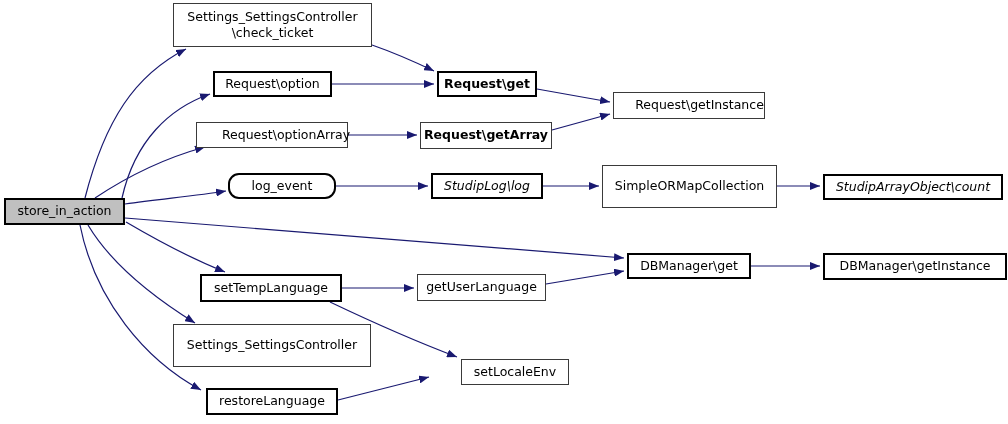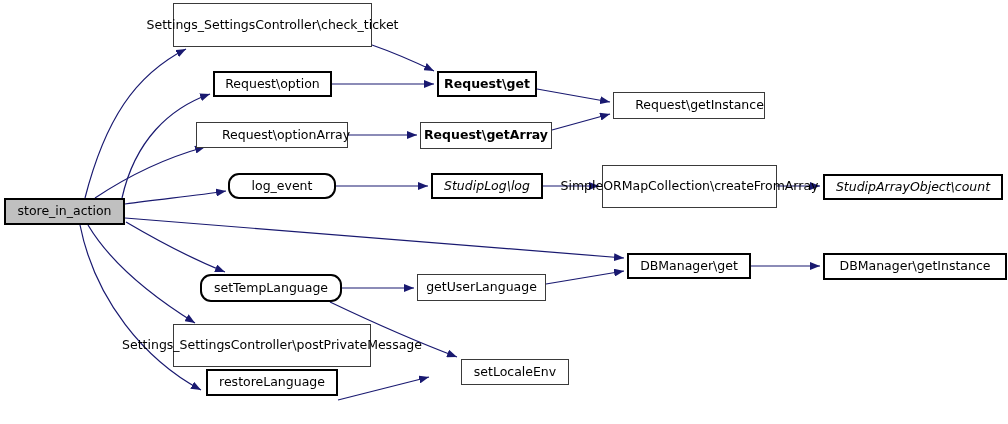--- a/index.html
+++ b/index.html
@@ -18,21 +18,21 @@
   }
   .edge {
     fill: none;
     stroke: var(--edge-color, #191970);
     stroke-width: 1.2;
   }
   .node {
     position: absolute;
     box-sizing: border-box;
     display: flex;
-    flex-direction: row;
+    flex-direction: column;
     align-items: center;
     justify-content: center;
     white-space: nowrap;
     font-size: 12.5px;
     line-height: 1.32;
     color: var(--text-color, #000000);
     background: var(--node-fill, #ffffff);
     border: 1px solid var(--node-border, #3a3a3a);
   }
   .node.emphasis { border: 2px solid var(--node-border-emphasis, #000000); }
@@ -84,28 +84,27 @@
       </div>
       <div class="node emphasis" data-interactable="true" style="left: 213px; top: 71px; width: 119px; height: 26px;">
         <span data-interactable="false">Request\option</span>
       </div>
       <div class="node" data-interactable="true" style="left: 196px; top: 122px; width: 152px; height: 26px; padding-left: 28px;">
         <span data-interactable="false">Request\optionArray</span>
       </div>
       <div class="node emphasis" data-interactable="true" style="left: 228px; top: 173px; width: 108px; height: 26px; border-radius: 11px;">
         <span data-interactable="false">log_event</span>
       </div>
-      <div class="node emphasis" data-interactable="true" style="left: 200px; top: 274px; width: 142px; height: 28px; border-radius: 11px;">
+      <div class="node emphasis" data-interactable="true" style="left: 200px; top: 274px; width: 142px; height: 28px;">
         <span data-interactable="false">setTempLanguage</span>
       </div>
       <div class="node" data-interactable="true" style="left: 173px; top: 324px; width: 198px; height: 43px;">
         <span data-interactable="false">Settings_SettingsController</span>
-        <span data-interactable="false">\postPrivateMessage</span>
       </div>
-      <div class="node emphasis" data-interactable="true" style="left: 206px; top: 369px; width: 132px; height: 27px;">
+      <div class="node emphasis" data-interactable="true" style="left: 206px; top: 388px; width: 132px; height: 27px;">
         <span data-interactable="false">restoreLanguage</span>
       </div>
       <div class="node emphasis" data-interactable="true" style="left: 437px; top: 71px; width: 100px; height: 26px; font-weight: bold;">
         <span data-interactable="false">Request\get</span>
       </div>
       <div class="node" data-interactable="true" style="left: 420px; top: 122px; width: 132px; height: 27px; font-weight: bold;">
         <span data-interactable="false">Request\getArray</span>
       </div>
       <div class="node emphasis" data-interactable="true" style="left: 431px; top: 173px; width: 112px; height: 26px; font-style: italic;">
         <span data-interactable="false">StudipLog\log</span>
@@ -114,21 +113,20 @@
         <span data-interactable="false">getUserLanguage</span>
       </div>
       <div class="node" data-interactable="true" style="left: 433px; top: 359px; width: 108px; height: 26px; margin-left: 28px;">
         <span data-interactable="false">setLocaleEnv</span>
       </div>
       <div class="node" data-interactable="true" style="left: 613px; top: 92px; width: 152px; height: 27px; padding-left: 21px;">
         <span data-interactable="false">Request\getInstance</span>
       </div>
       <div class="node" data-interactable="true" style="left: 602px; top: 165px; width: 175px; height: 43px;">
         <span data-interactable="false">SimpleORMapCollection</span>
-        <span data-interactable="false">\createFromArray</span>
       </div>
       <div class="node emphasis" data-interactable="true" style="left: 627px; top: 253px; width: 124px; height: 26px;">
         <span data-interactable="false">DBManager\get</span>
       </div>
       <div class="node emphasis" data-interactable="true" style="left: 823px; top: 174px; width: 180px; height: 26px; font-style: italic;">
         <span data-interactable="false">StudipArrayObject\count</span>
       </div>
       <div class="node emphasis" data-interactable="true" style="left: 823px; top: 253px; width: 184px; height: 27px;">
         <span data-interactable="false">DBManager\getInstance</span>
       </div>

